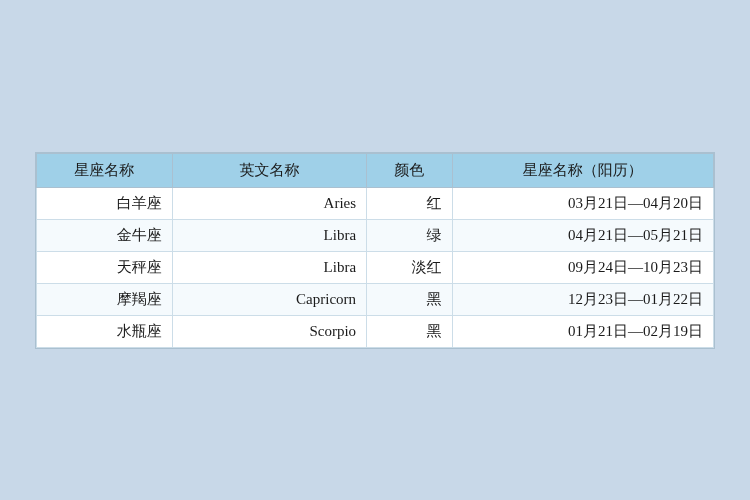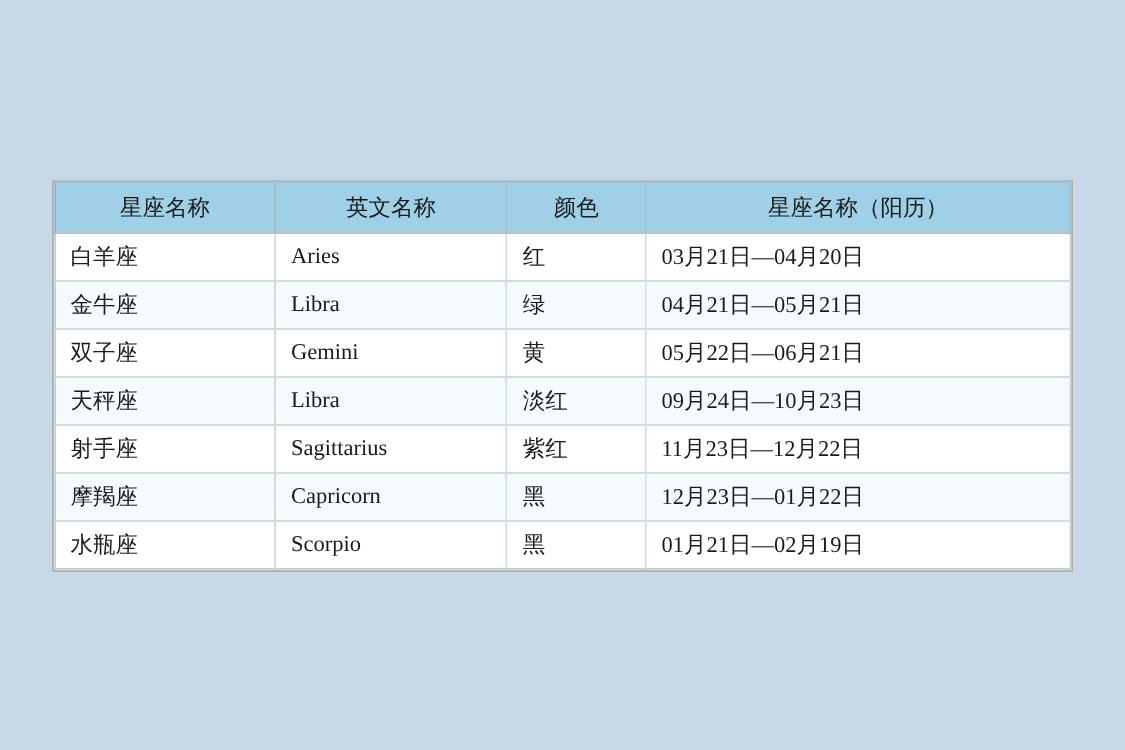--- a/index.html
+++ b/index.html
@@ -13,21 +13,21 @@
       height: 500px;
       background-color: #c8d8e8;
       display: flex;
       align-items: center;
       justify-content: center;
       font-family: "SimSun", "宋体", serif;
       font-size: 15px;
     }
 
     .table-container {
-      background-color: #a16207;
+      background-color: #fde047;
       border: 1px solid #aac0d0;
       width: 680px;
     }
 
     table {
       width: 100%;
       border-collapse: collapse;
     }
 
     thead tr {
@@ -47,31 +47,32 @@
       background-color: #ffffff;
     }
 
     tbody tr:nth-child(even) {
       background-color: #f5fafd;
     }
 
     tbody td {
       padding: 6px 10px;
       border: 1px solid #ccdde8;
-      text-align: left;
+      text-align: right;
       color: #1a1a1a;
       font-size: 15px;
     }
 
     tbody td:first-child {
       color: #1a1a1a;
     }
 
     tbody td:nth-child(2) {
       color: #1a1a1a;
+      padding-left: 45px;
     }
   </style>
 </head>
 <body>
 
 <div class="table-container">
   <table>
     <thead>
       <tr>
       <th>星座名称</th>
@@ -87,36 +88,24 @@
           <td>红</td>
           <td>03月21日—04月20日</td>
         </tr>
         <tr>
           <td>金牛座</td>
           <td>Libra</td>
           <td>绿</td>
           <td>04月21日—05月21日</td>
         </tr>
         <tr>
-          <td>双子座</td>
-          <td>Gemini</td>
-          <td>黄</td>
-          <td>05月22日—06月21日</td>
-        </tr>
-        <tr>
           <td>天秤座</td>
           <td>Libra</td>
           <td>淡红</td>
           <td>09月24日—10月23日</td>
-        </tr>
-        <tr>
-          <td>射手座</td>
-          <td>Sagittarius</td>
-          <td>紫红</td>
-          <td>11月23日—12月22日</td>
         </tr>
         <tr>
           <td>摩羯座</td>
           <td>Capricorn</td>
           <td>黑</td>
           <td>12月23日—01月22日</td>
         </tr>
         <tr>
           <td>水瓶座</td>
           <td>Scorpio</td>

